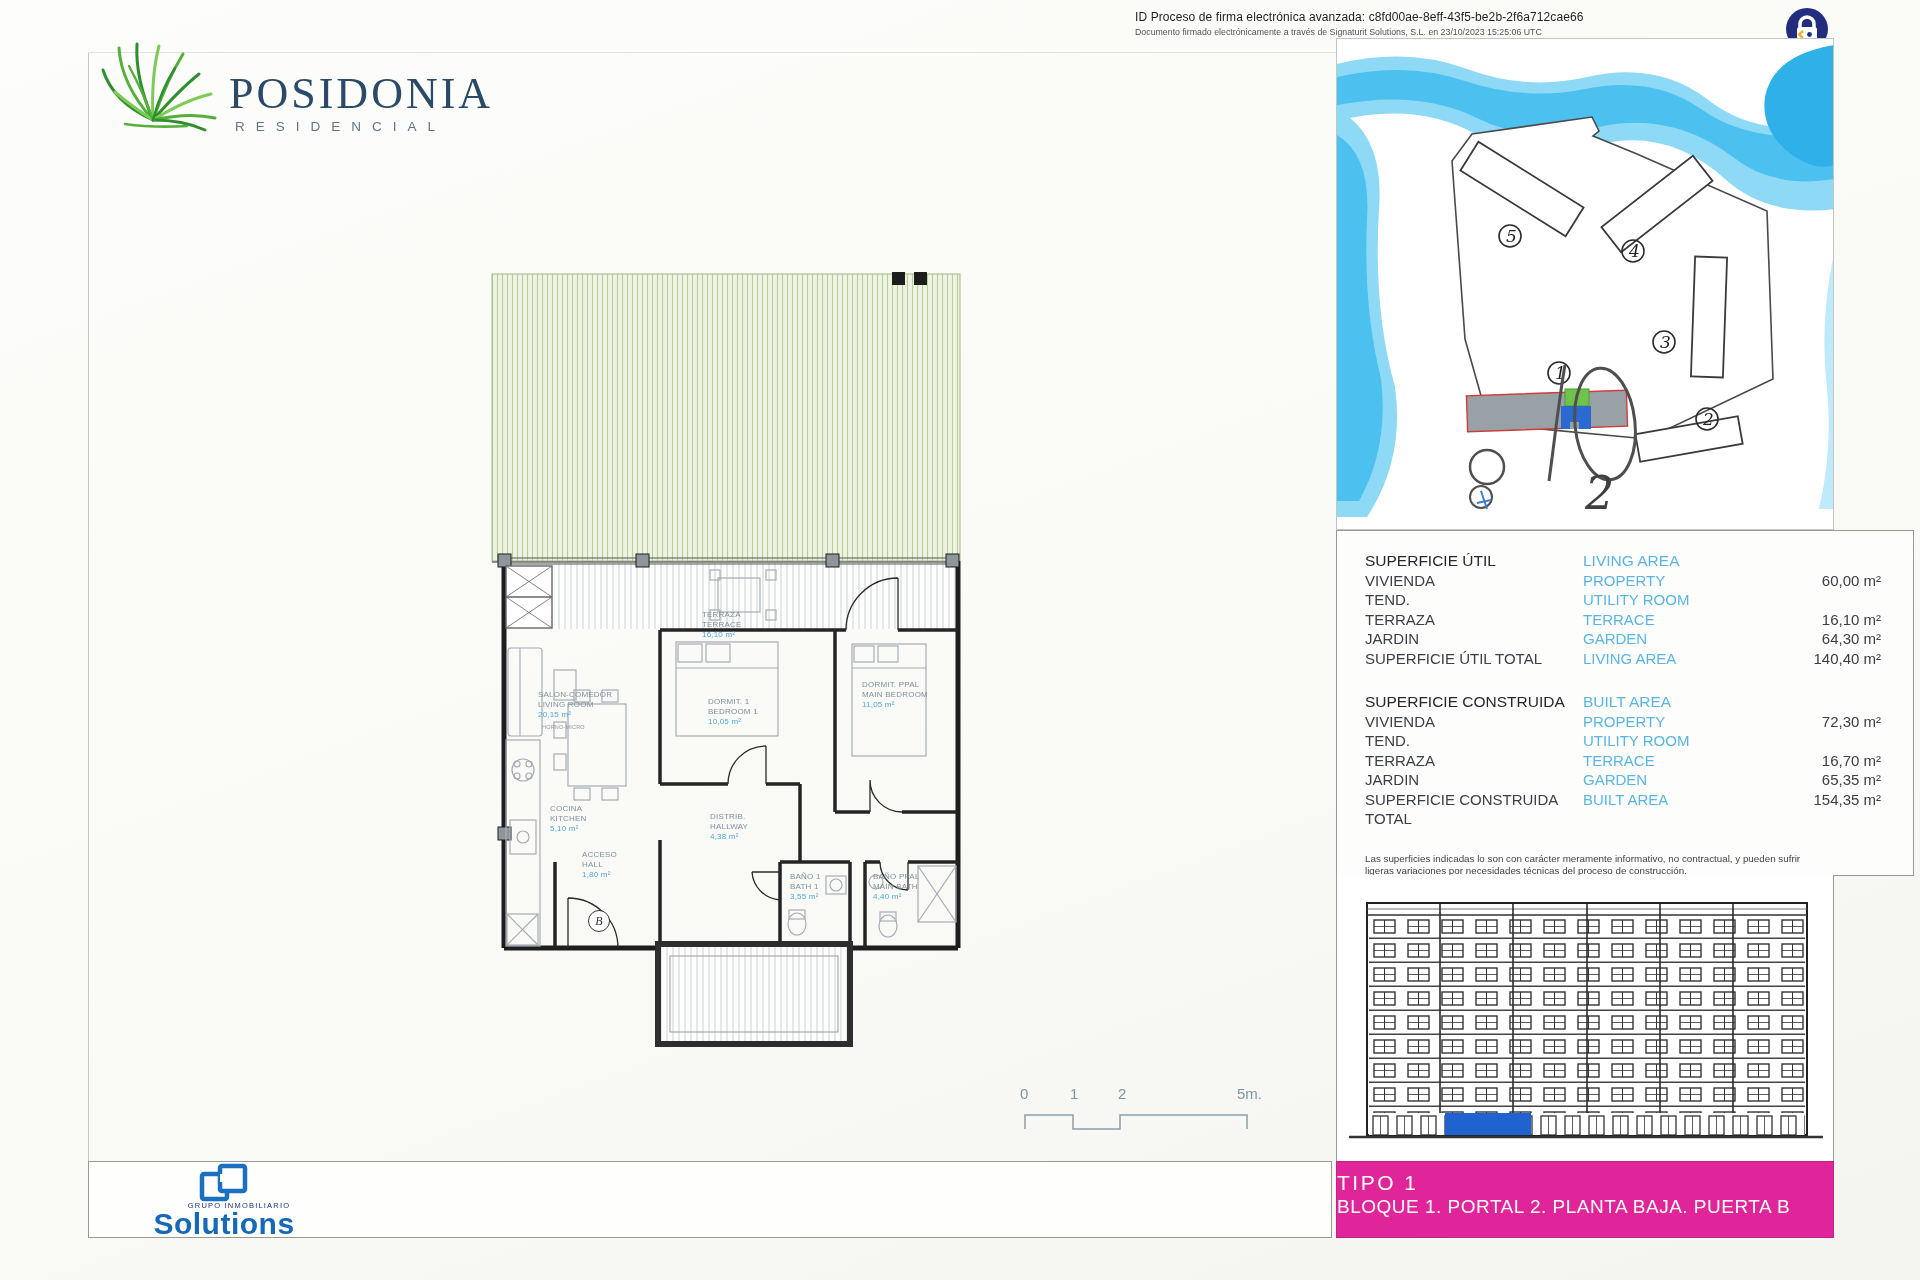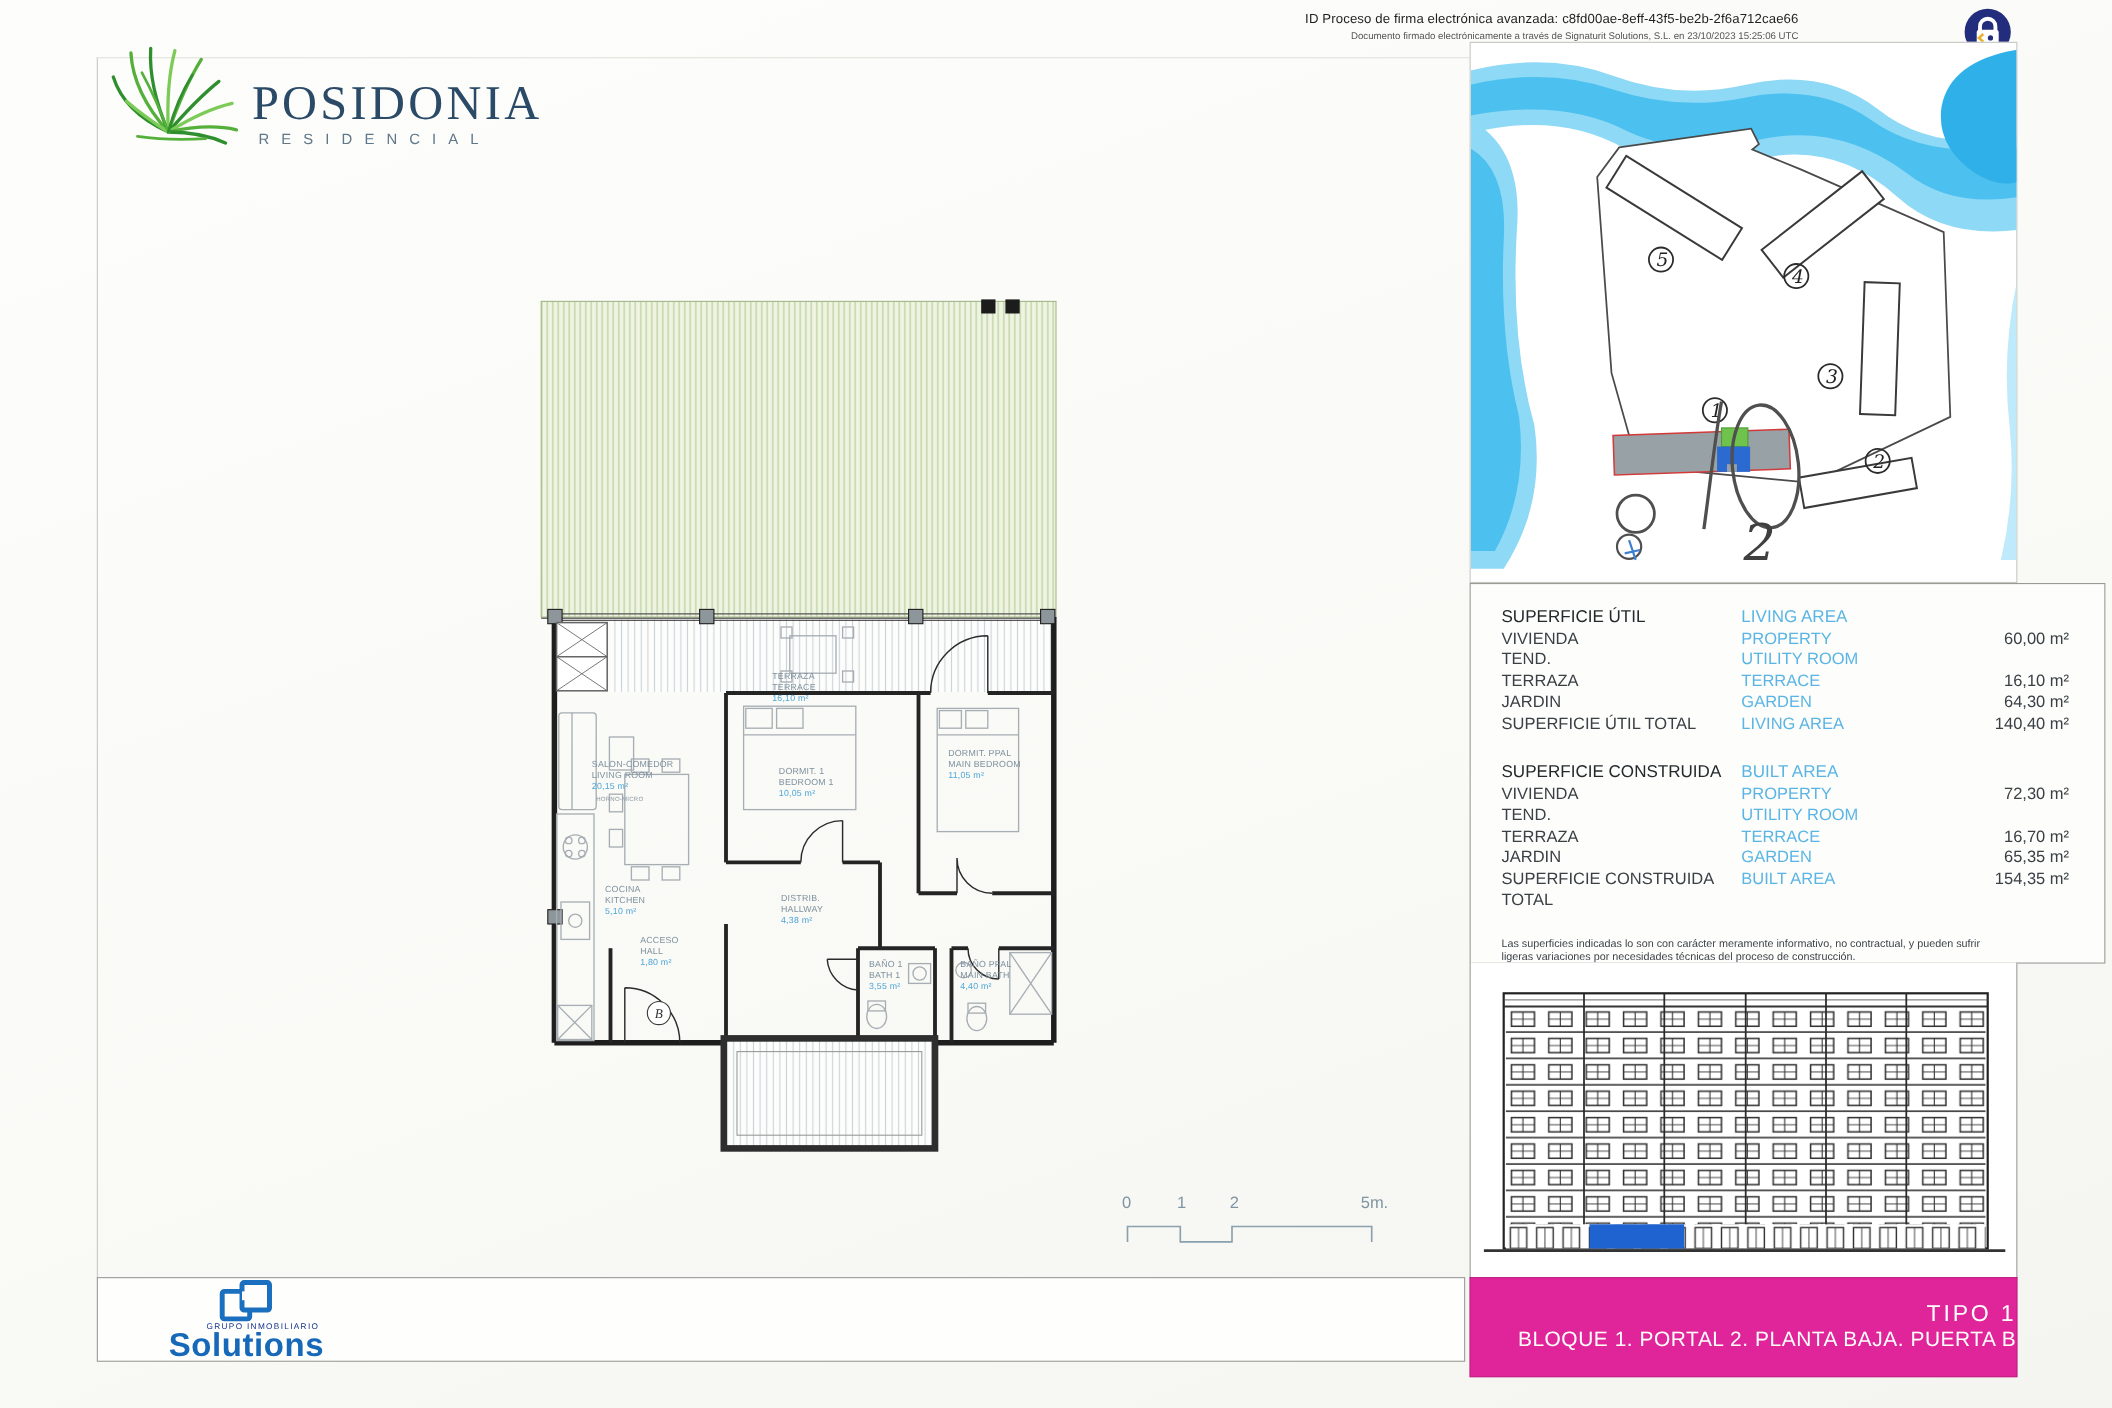--- a/index.html
+++ b/index.html
@@ -2,21 +2,21 @@
 <html><head>
 <meta charset="utf-8">
 <style>
   html,body{margin:0;padding:0;background:#ededeb;}
   .page{position:relative;width:1920px;height:1280px;background:linear-gradient(160deg,#fdfdfb 0%,#f9f9f6 60%,#f4f4f1 100%);
         font-family:"Liberation Sans",sans-serif;overflow:hidden;}
   .edge-l{position:absolute;left:88px;top:52px;width:1px;height:1110px;background:#c8c8c2;}
   .edge-t{position:absolute;left:88px;top:52px;width:1746px;height:1px;background:#e2e2dd;}
 
   
-  .sig{position:absolute;left:1135px;top:10px;width:500px;text-align:right;}
+  .sig{position:absolute;left:1135px;top:10px;width:500px;text-align:left;}
   .sig1{font-size:12px;color:#1f1f1f;letter-spacing:0.1px;}
   .sig2{font-size:8.8px;color:#555;margin-top:3px;}
   .lock{position:absolute;left:1784px;top:6px;width:46px;height:46px;}
 
   
   .brand{position:absolute;left:95px;top:36px;display:flex;align-items:flex-end;}
   .brand-text{margin-left:6px;margin-top:10px;}
   .brand-name{font-family:"Liberation Serif",serif;font-size:44px;color:#2a4a67;letter-spacing:3px;line-height:44px;}
   .brand-sub{font-size:13.5px;color:#5f7789;letter-spacing:11px;margin-top:3px;margin-left:6px;}
 
@@ -35,22 +35,22 @@
   .scalebar{position:absolute;left:1015px;top:1085px;width:270px;height:60px;}
   .scalebar .tick{position:absolute;top:0;font-size:15px;color:#7f96a2;}
 
   
   .sitebox{position:absolute;left:1336px;top:38px;width:498px;height:492px;background:#fff;
            border:1px solid #c6c6c0;overflow:hidden;box-sizing:border-box;}
   .areasbox{position:absolute;left:1336px;top:530px;width:578px;height:346px;background:#fdfdfb;
             border:1px solid #9a9a95;box-sizing:border-box;padding:20px 26px 0 28px;}
   .elevbox{position:absolute;left:1336px;top:875px;width:498px;height:287px;background:#fff;
            border:1px solid #9a9a95;border-top:none;box-sizing:border-box;}
-  .typebox{position:absolute;left:1336px;top:1161px;width:498px;height:91px;background:#e0259a;
-           box-sizing:border-box;text-align:right;padding-top:21px;border:1px solid #c22384;}
+  .typebox{position:absolute;left:1336px;top:1161px;width:498px;height:77px;background:#e0259a;
+           box-sizing:border-box;text-align:left;padding-top:9px;border:1px solid #c22384;}
   .type1{font-size:21px;color:#ffffff;letter-spacing:2.5px;}
   .type2{font-size:19px;color:#ffffff;letter-spacing:0.5px;margin-top:1px;}
   .type3{font-size:17.5px;color:#4c49cf;letter-spacing:1px;margin-top:1px;}
 
   
   .ttable{margin-bottom:24px;}
   .trow{display:grid;grid-template-columns:218px 150px 1fr;font-size:15px;line-height:19.5px;color:#3b4046;}
   .ten{color:#5ab5e4;}
   .tval{text-align:right;padding-right:6px;}
   .ttitle{font-size:15.5px;color:#24282c;}

